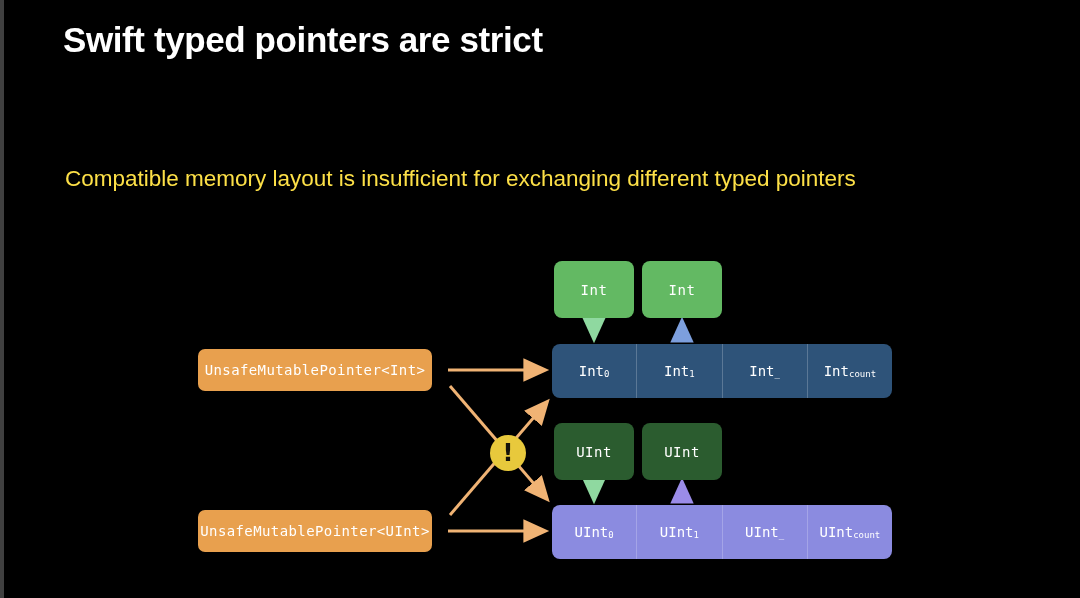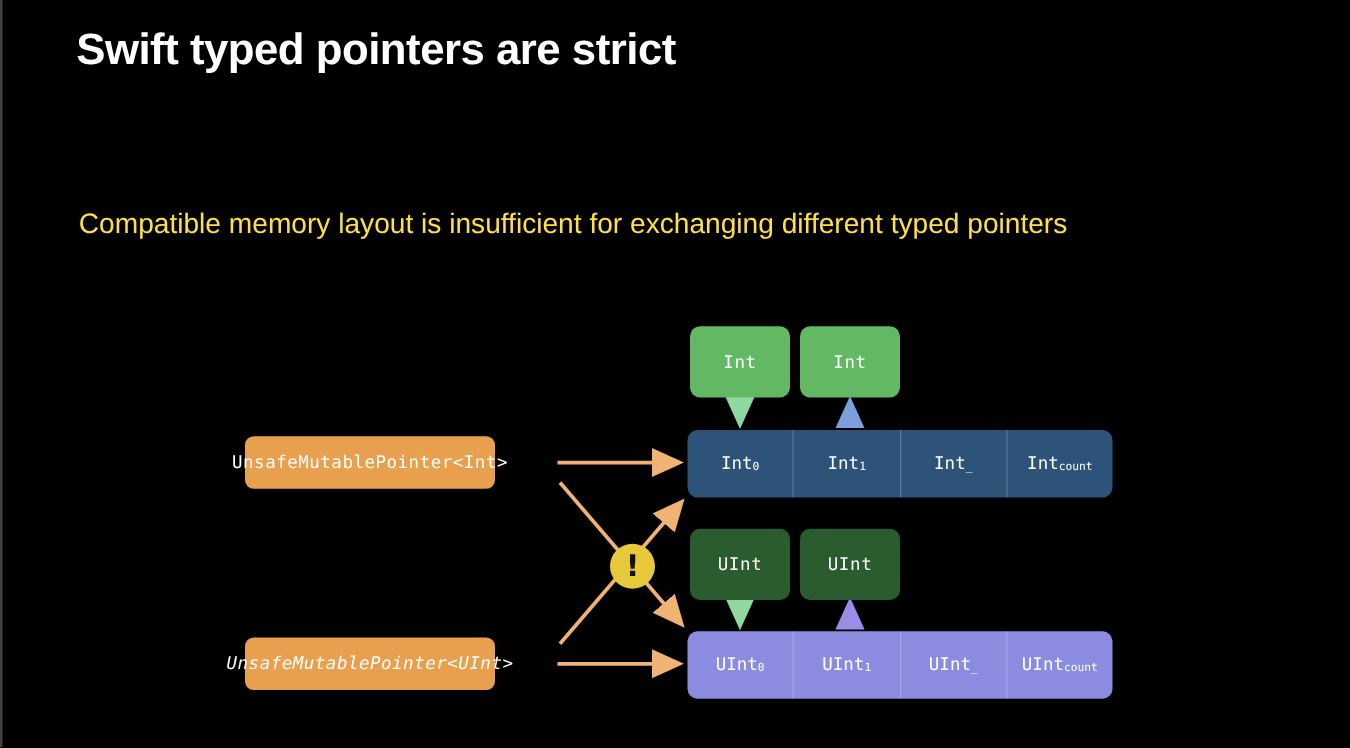--- a/index.html
+++ b/index.html
@@ -11,21 +11,21 @@
     width: 1080px;
     height: 598px;
     overflow: hidden;
     font-family: "Liberation Sans", sans-serif;
     position: relative;
   }
   .slide {
     position: absolute;
     inset: 0;
     background: #000000;
-    border-left: 2px solid #404040;
+    border-left: 4px solid #404040;
     box-sizing: border-box;
   }
   .title {
     position: absolute;
     left: 59px;
     top: 20px;
     font-size: 35px;
     font-weight: bold;
     color: #ffffff;
     letter-spacing: -0.4px;
@@ -54,28 +54,28 @@
     align-items: center;
     justify-content: center;
     font-family: "DejaVu Sans Mono", monospace;
     color: #ffffff;
     border-radius: 8px;
   }
   
   .ptr {
     background: #e8a04e;
     height: 42px;
-    width: 200px;
+    width: 234px;
     left: 194px;
     font-size: 14px;
     letter-spacing: 0.4px;
     border-radius: 7px;
   }
   .ptr-int  { top: 349px; }
-  .ptr-uint { top: 510px; font-style: italic; }
+  .ptr-uint { top: 510px; }
 
   
   .memrow {
     position: absolute;
     left: 548px;
     width: 340px;
     height: 54px;
     border-radius: 8px;
     display: flex;
     overflow: hidden;

